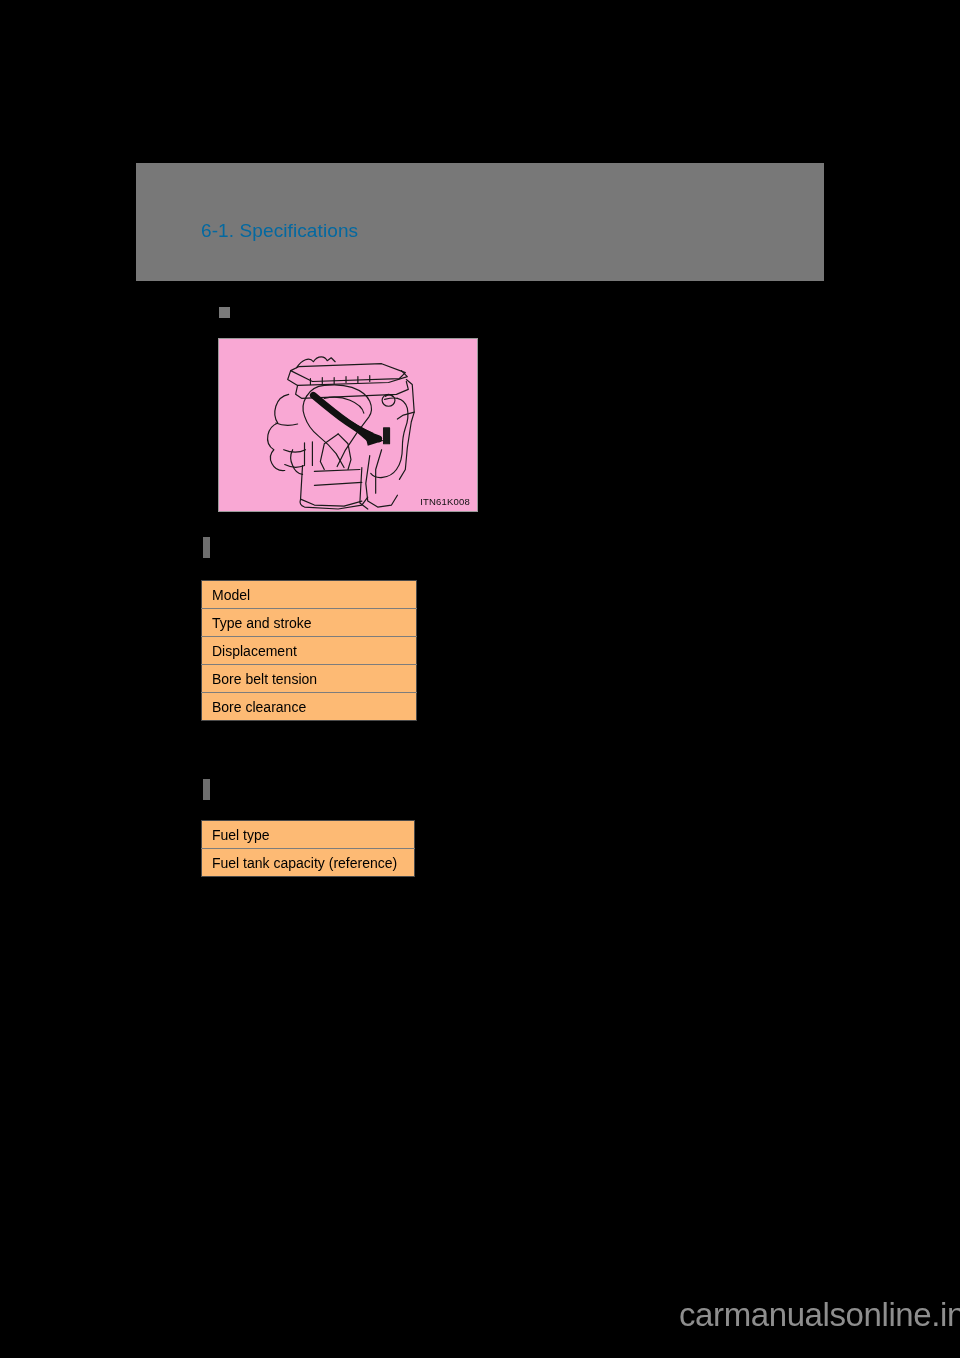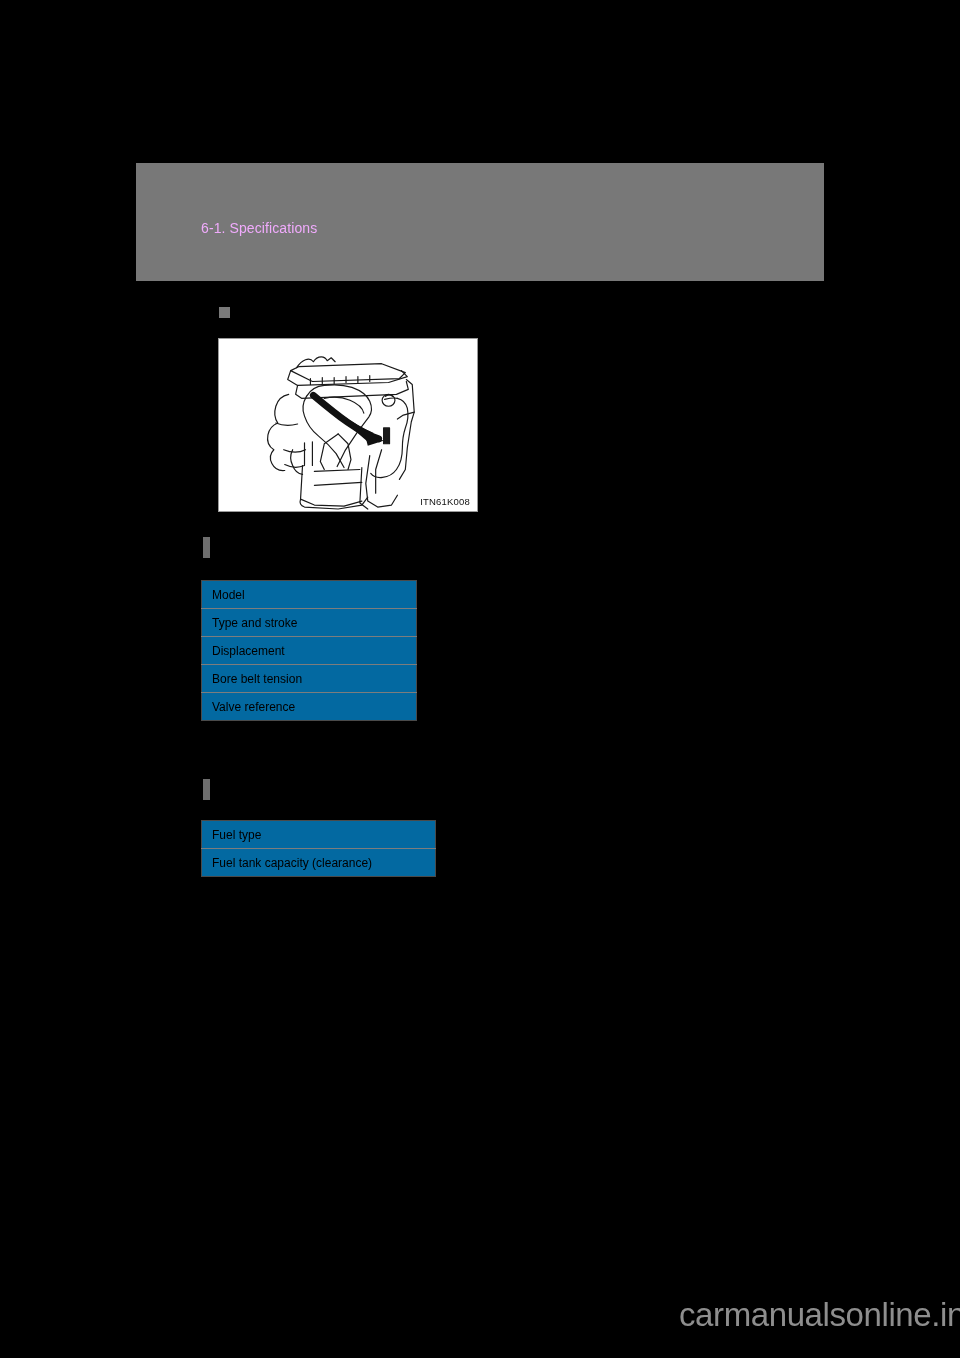--- a/index.html
+++ b/index.html
@@ -30,22 +30,22 @@
     left: 136px;
     top: 163px;
     width: 688px;
     height: 118px;
     background: #787878;
   }
   .header-title {
     position: absolute;
     left: 201px;
     top: 220px;
-    font-size: 14px;
-    color: #f0abfc;
+    font-size: 19px;
+    color: #0369a1;
     letter-spacing: 0.1px;
     white-space: nowrap;
   }
 
   
   .square-bullet {
     position: absolute;
     left: 219px;
     top: 307px;
     width: 11px;
@@ -61,21 +61,21 @@
     white-space: nowrap;
   }
 
   
   .figure {
     position: absolute;
     left: 218px;
     top: 338px;
     width: 260px;
     height: 174px;
-    background: #ffffff;
+    background: #f9a8d4;
     border: 1px solid #9a9a9a;
     box-sizing: border-box;
   }
   .figure svg {
     position: absolute;
     left: 0; top: 0;
     width: 100%; height: 100%;
     display: block;
   }
   .figure-code {
@@ -107,35 +107,35 @@
     position: absolute;
     border-collapse: collapse;
     background: #d4d4d4;
     border: 1px solid #4a4a4a;
     table-layout: fixed;
   }
   .spec-table tr {
     height: 28px;
   }
   .spec-table td {
-    background: #0369a1;
+    background: #fdba74;
     color: #000000;
-    font-size: 12px;
+    font-size: 14px;
     padding: 0 0 0 10px;
     border-bottom: 1px solid #7d7d7d;
     vertical-align: middle;
     white-space: nowrap;
     line-height: 1;
   }
   .spec-table tr:last-child td {
     border-bottom: none;
   }
 
   #table-engine { left: 201px; top: 580px; width: 216px; }
-  #table-fuel   { left: 201px; top: 820px; width: 235px; }
+  #table-fuel   { left: 201px; top: 820px; width: 214px; }
 
   
   .watermark {
     position: absolute;
     left: 679px;
     top: 1296px;
     font-size: 33px;
     color: #8e8e8e;
     letter-spacing: -0.4px;
     white-space: nowrap;
@@ -218,34 +218,34 @@
       <tr>
         <td>Type and stroke</td>
       </tr>
       <tr>
         <td>Displacement</td>
       </tr>
       <tr>
         <td>Bore belt tension</td>
       </tr>
       <tr>
-        <td>Valve reference</td>
+        <td>Bore clearance</td>
       </tr>
     </tbody>
   </table>
 
   <div class="bar-marker" style="left:203px; top:779px;"></div>
   <div class="bar-marker-label" style="left:218px; top:776px;"></div>
 
   <table class="spec-table" id="table-fuel">
     <tbody>
       <tr>
         <td>Fuel type</td>
       </tr>
       <tr>
-        <td>Fuel tank capacity (clearance)</td>
+        <td>Fuel tank capacity (reference)</td>
       </tr>
     </tbody>
   </table>
 
   <div class="watermark">carmanualsonline.info</div>
 
 </div>
 
 </body></html>

